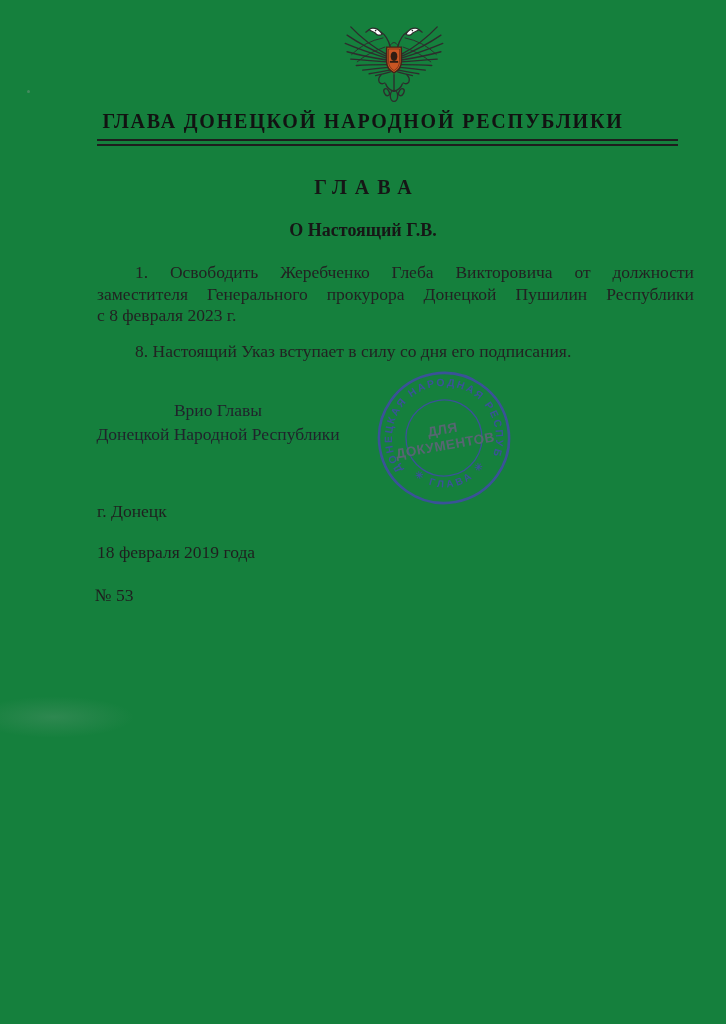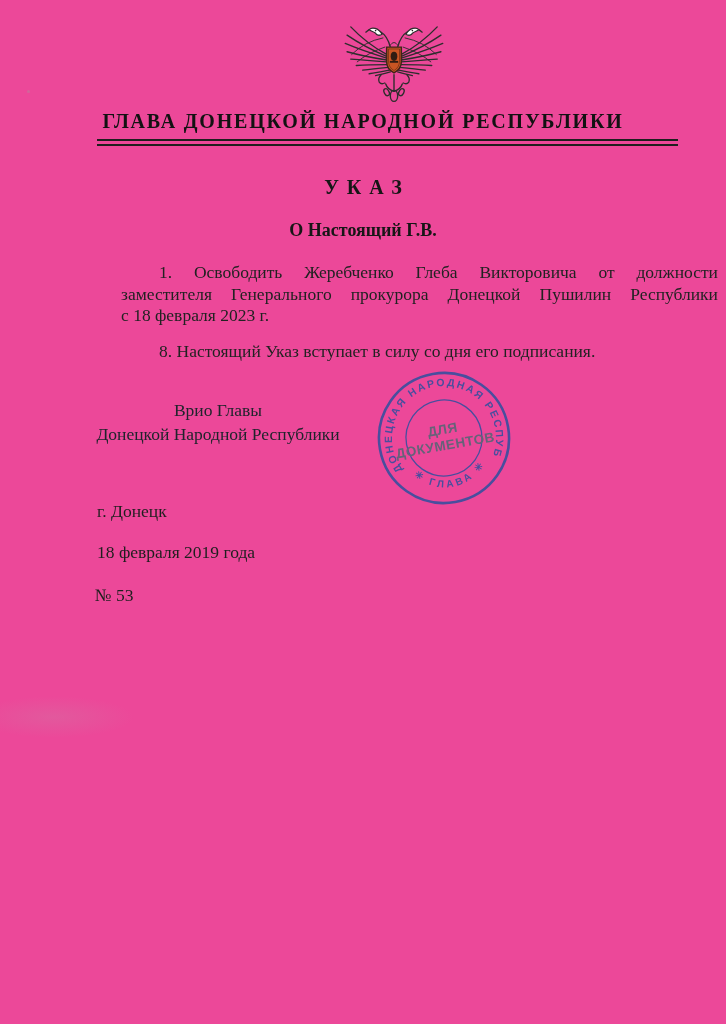--- a/index.html
+++ b/index.html
@@ -1,18 +1,18 @@
 <!DOCTYPE html>
 <html><head>
 <meta charset="utf-8">
 <style>
   html,body{margin:0;padding:0;background:#ffffff;}
   .page{
     position:relative;width:726px;height:1024px;margin:0 auto;
-    background:#ec4899;overflow:hidden;
+    background:#15803d;overflow:hidden;
     font-family:"Liberation Serif","DejaVu Serif",serif;
     color:#1f1f1f;
   }
   .emblem{position:absolute;left:334px;top:14px;width:120px;height:92px;}
   .doc-header{
     position:absolute;left:0;top:110px;width:726px;text-align:center;
     font-size:20px;font-weight:bold;letter-spacing:1.8px;color:#121212;
     white-space:nowrap;
   }
   .header-rule{
@@ -21,21 +21,21 @@
   }
   .doc-type{
     position:absolute;left:0;top:176px;width:726px;text-align:center;
     font-size:20px;font-weight:bold;letter-spacing:8px;text-indent:8px;color:#161616;
   }
   .doc-subject{
     position:absolute;left:0;top:220px;width:726px;text-align:center;
     font-size:18px;font-weight:bold;color:#161616;
   }
   .body-block{position:absolute;left:97px;top:262px;width:597px;font-size:17.5px;line-height:21.5px;color:#222;}
-  .line{width:100%;margin-left:24px;}
+  .line{width:100%;}
   .jline{text-align:justify;text-align-last:justify;}
   .indent{text-indent:38px;}
   .para-gap{height:14px;}
   .sig-position{
     position:absolute;left:93px;top:398px;width:250px;text-align:center;
     font-size:17.5px;line-height:24px;color:#20242c;
   }
   .sig-name{
     position:absolute;right:34px;top:421px;width:200px;text-align:right;
     font-size:17.5px;color:#20242c;
@@ -112,27 +112,27 @@
       <path d="M54 38 L66 38 L66 51 Q66 58 60 61.5 Q54 58 54 51 Z" fill="none" stroke="rgba(40,20,10,0.45)" stroke-width="1"></path>
       <ellipse cx="60" cy="46" rx="3.6" ry="5" fill="#2f1d12"></ellipse>
       <path d="M55.5 52 H64.5" stroke="#2f1d12" stroke-width="2" fill="none"></path>
     </g>
   </svg>
 
   <div class="doc-header">ГЛАВА ДОНЕЦКОЙ НАРОДНОЙ РЕСПУБЛИКИ</div>
   <div class="header-rule"></div>
   <div class="speck"></div>
 
-  <div class="doc-type">УКАЗ</div>
+  <div class="doc-type">ГЛАВА</div>
   <div class="doc-subject">О Настоящий Г.В.</div>
 
   <div class="body-block">
     <div class="line jline indent">1. Освободить Жеребченко Глеба Викторовича от должности</div>
     <div class="line jline">заместителя Генерального прокурора Донецкой Пушилин Республики</div>
-    <div class="line">с 18 февраля 2023 г.</div>
+    <div class="line">с 8 февраля 2023 г.</div>
     <div class="para-gap"></div>
     <div class="line indent">8. Настоящий Указ вступает в силу со дня его подписания.</div>
   </div>
 
   <div class="sig-position">
     <div>Врио Главы</div>
     <div>Донецкой Народной Республики</div>
   </div>
 
   <svg class="stamp" viewBox="0 0 140 140">

